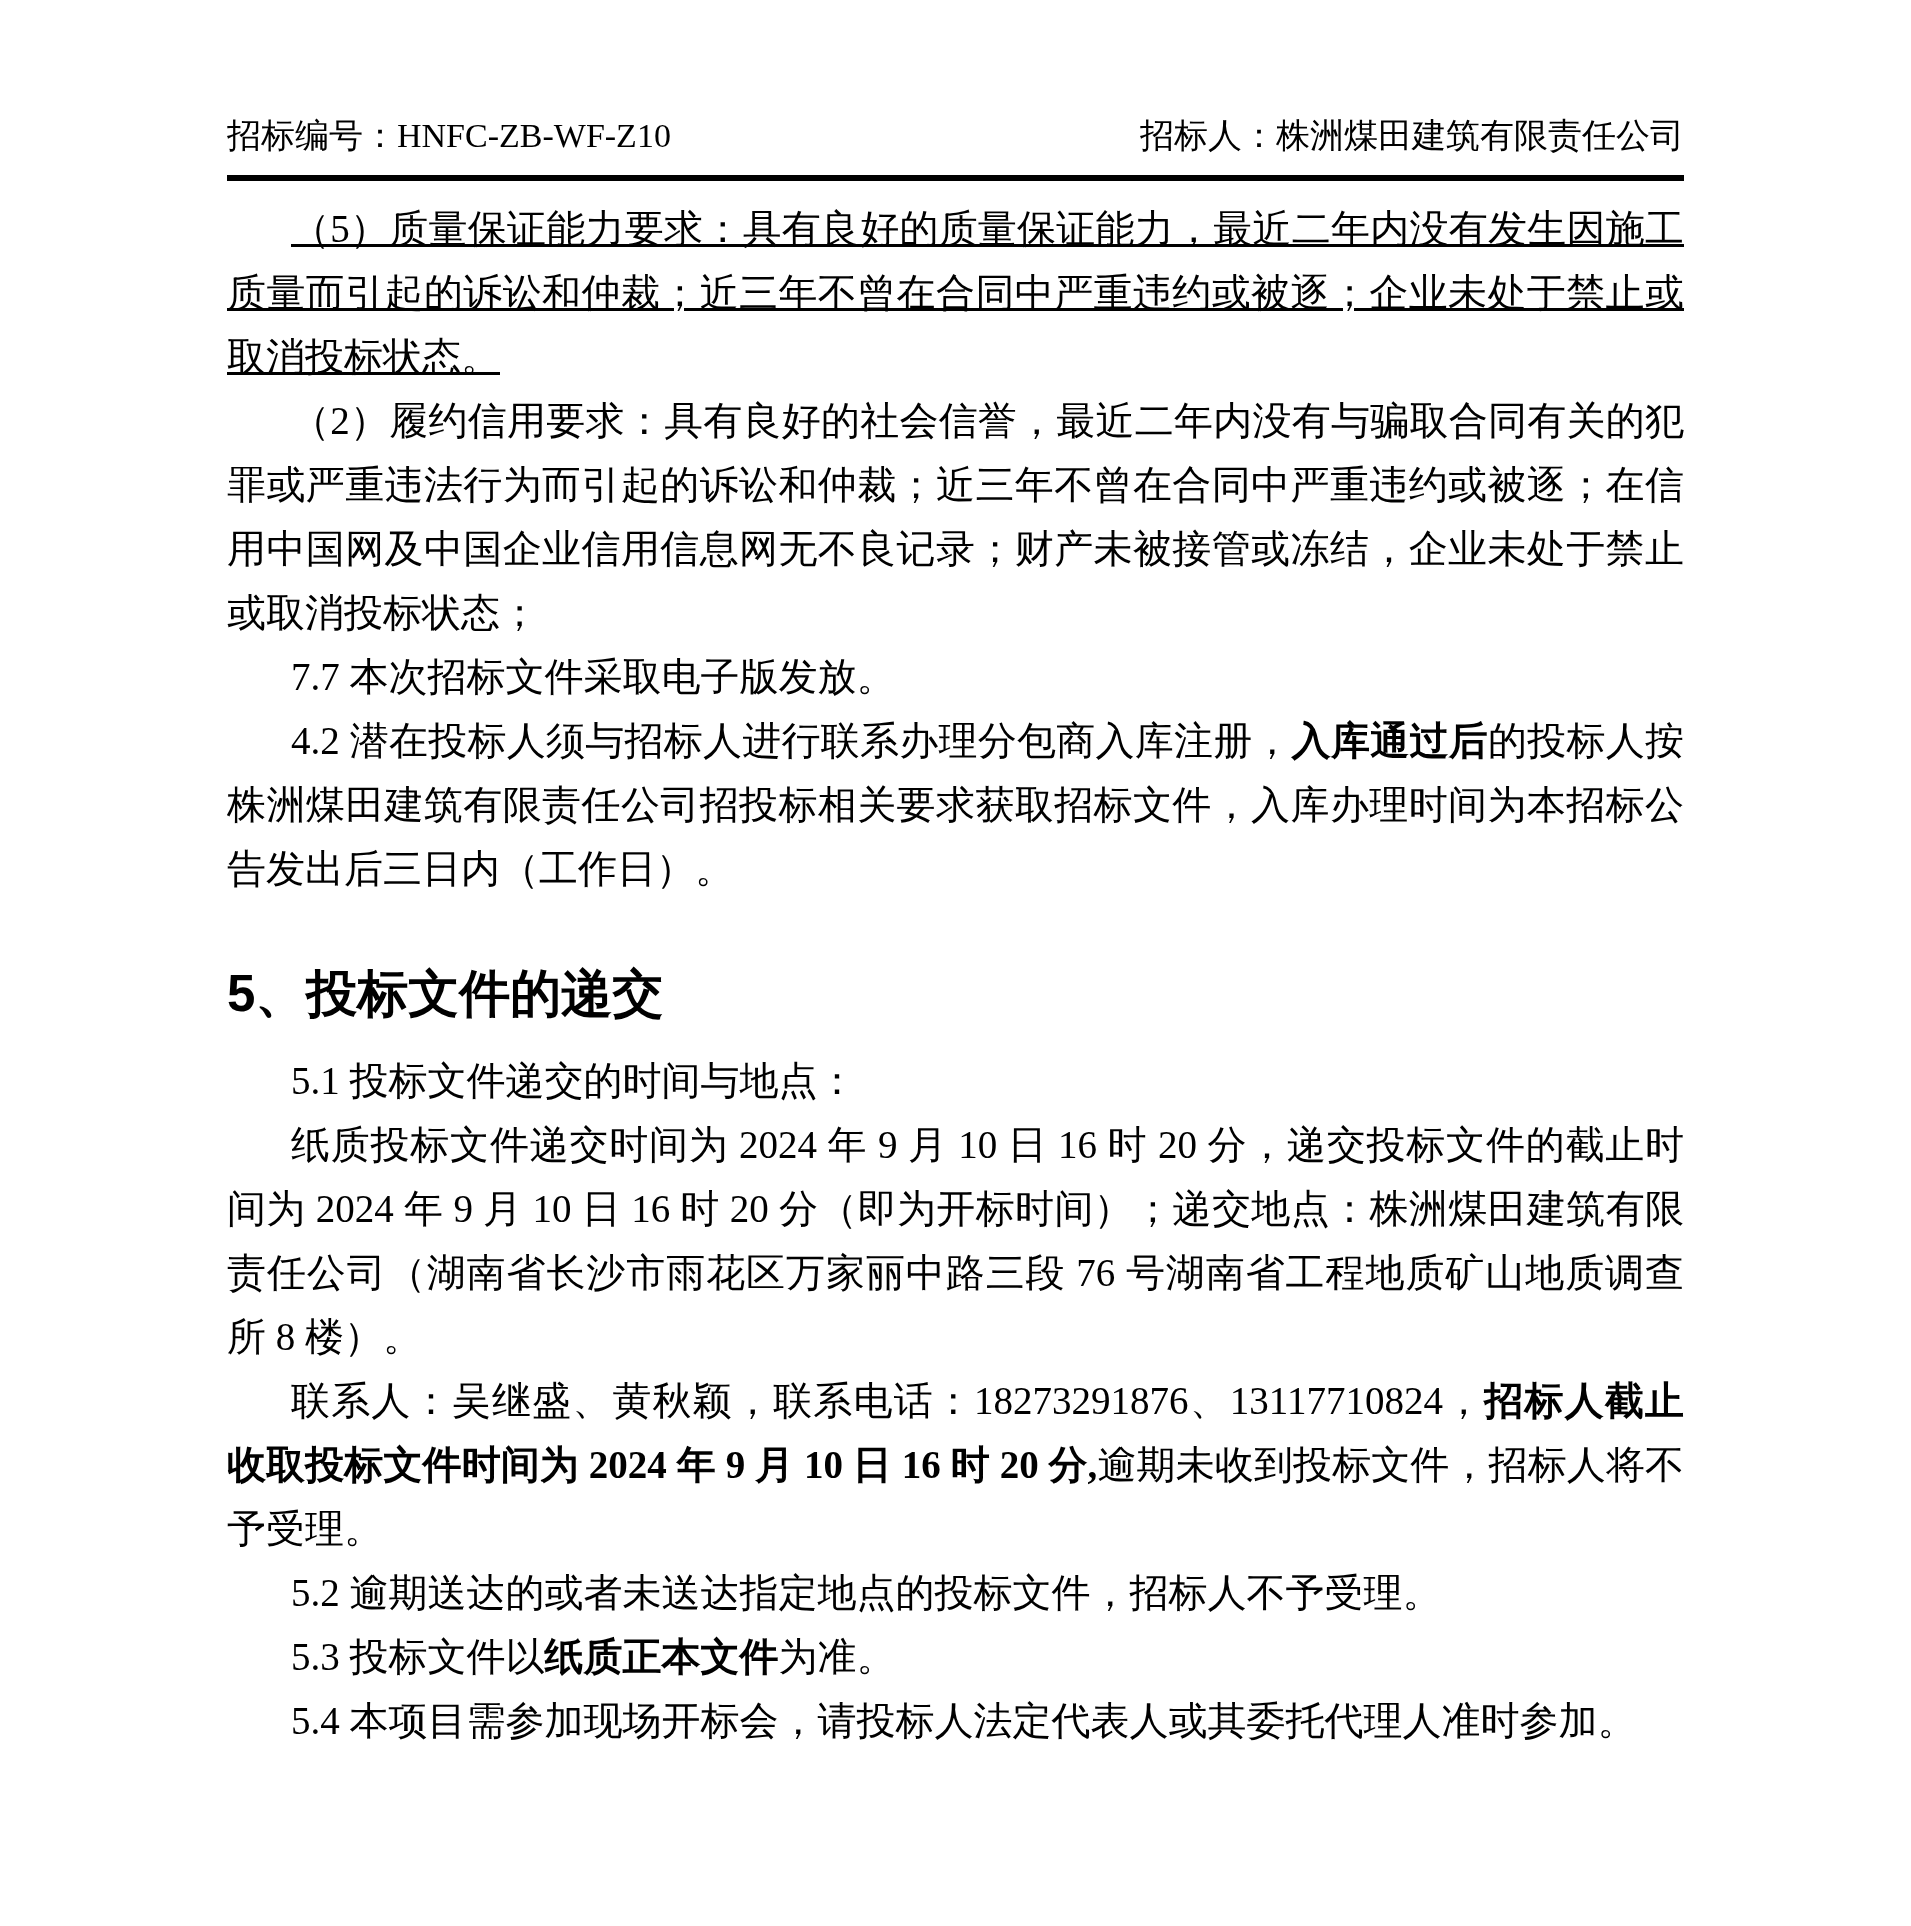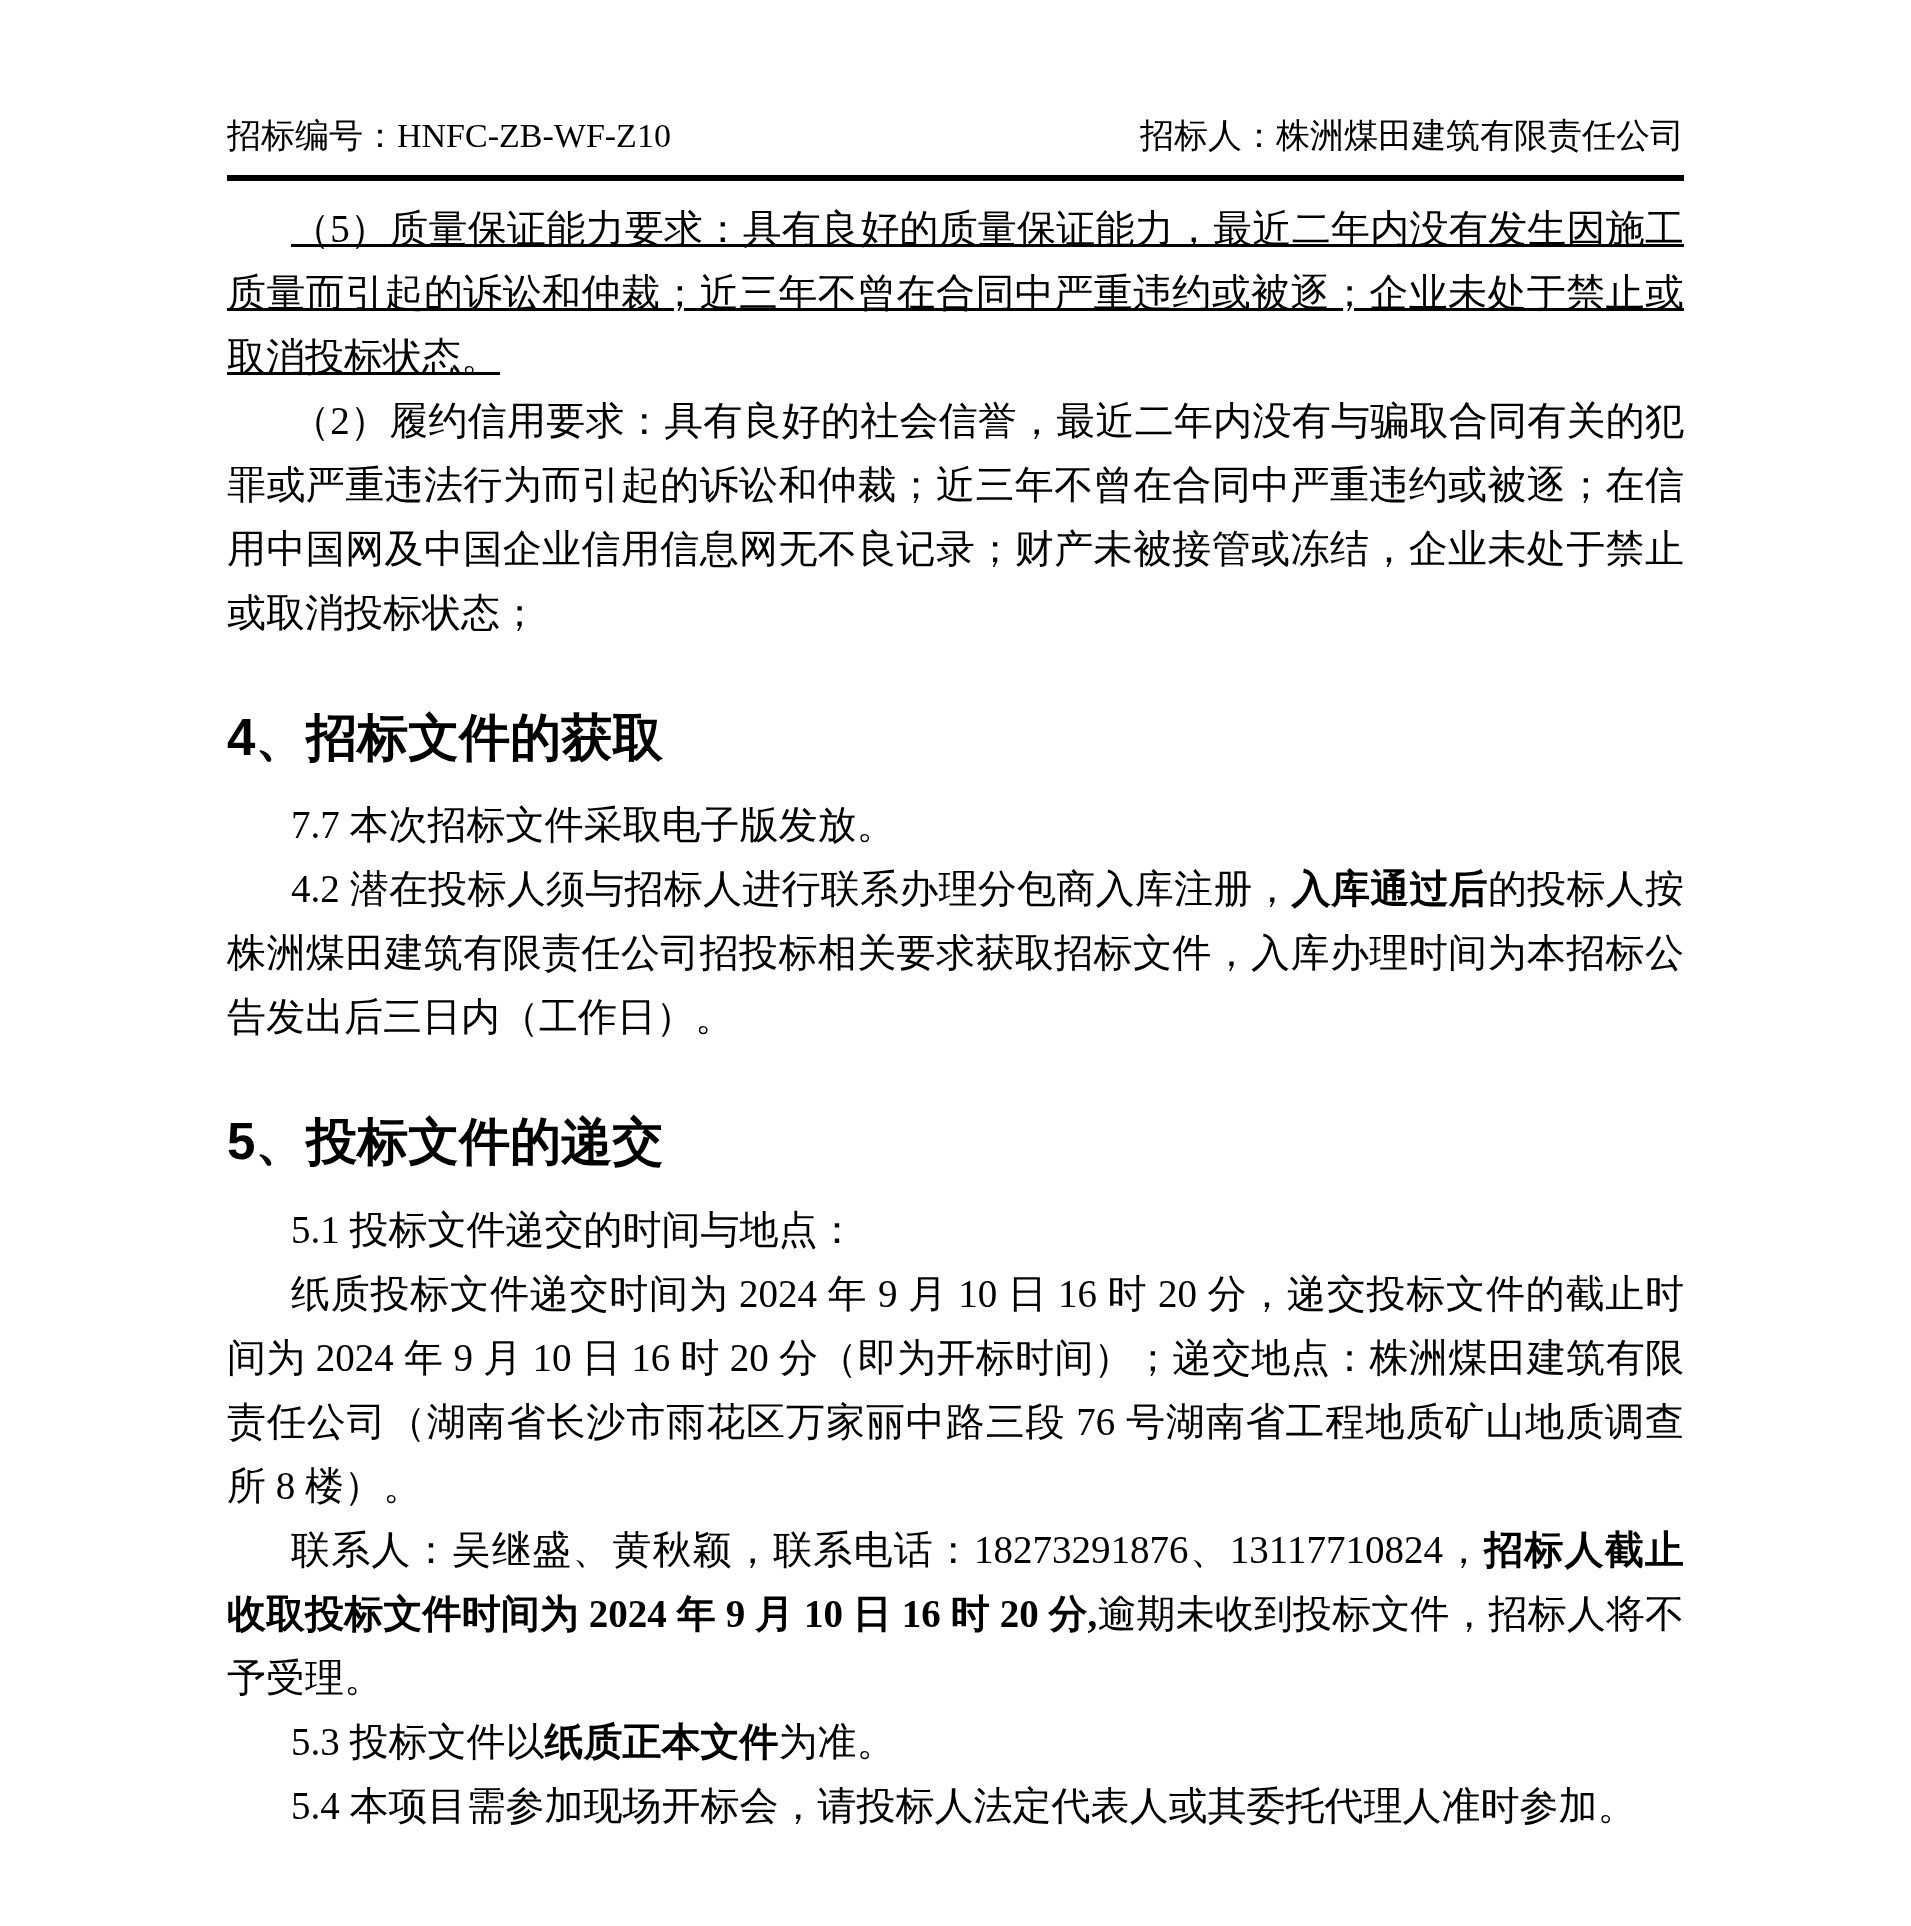--- a/index.html
+++ b/index.html
@@ -56,27 +56,27 @@
   <div class="content">
 
     <div class="doc-header">
       <span>招标编号：HNFC-ZB-WF-Z10</span>
       <span>招标人：株洲煤田建筑有限责任公司</span>
     </div>
 
     <p class="para first-para"><span>（5）质量保证能力要求：具有良好的质量保证能力，最近二年内没有发生因施工质量而引起的诉讼和仲裁；近三年不曾在合同中严重违约或被逐；企业未处于禁止或取消投标状态。</span></p>
     <p class="para"><span>（2）履约信用要求：具有良好的社会信誉，最近二年内没有与骗取合同有关的犯罪或严重违法行为而引起的诉讼和仲裁；近三年不曾在合同中严重违约或被逐；在信用中国网及中国企业信用信息网无不良记录；财产未被接管或冻结，企业未处于禁止或取消投标状态；</span></p>
 
-    <div class="section-heading">4、招标文件的获取</div>
     <p class="para"><span>7.7 本次招标文件采取电子版发放。</span></p>
     <p class="para"><span>4.2 潜在投标人须与招标人进行联系办理分包商入库注册，</span><span class="b">入库通过后</span><span>的投标人按株洲煤田建筑有限责任公司招投标相关要求获取招标文件，入库办理时间为本招标公告发出后三日内（工作日）。</span></p>
 
     <div class="section-heading">5、投标文件的递交</div>
     <p class="para"><span>5.1 投标文件递交的时间与地点：</span></p>
     <p class="para"><span>纸质投标文件递交时间为 2024 年 9 月 10 日 16 时 20 分，递交投标文件的截止时间为 2024 年 9 月 10 日 16 时 20 分（即为开标时间）；递交地点：株洲煤田建筑有限责任公司（湖南省长沙市雨花区万家丽中路三段 76 号湖南省工程地质矿山地质调查所 8 楼）。</span></p>
     <p class="para"><span>联系人：吴继盛、黄秋颖，联系电话：18273291876、13117710824，</span><span class="b">招标人截止收取投标文件时间为 2024 年 9 月 10 日 16 时 20 分,</span><span>逾期未收到投标文件，招标人将不予受理。</span></p>
+    <p class="para"><span>5.2 逾期送达的或者未送达指定地点的投标文件，招标人不予受理。</span></p>
     <p class="para"><span>5.3 投标文件以</span><span class="b">纸质正本文件</span><span>为准。</span></p>
     <p class="para"><span>5.4 本项目需参加现场开标会，请投标人法定代表人或其委托代理人准时参加。</span></p>
 
   </div>
 
 </div>
 
 
 </body></html>

